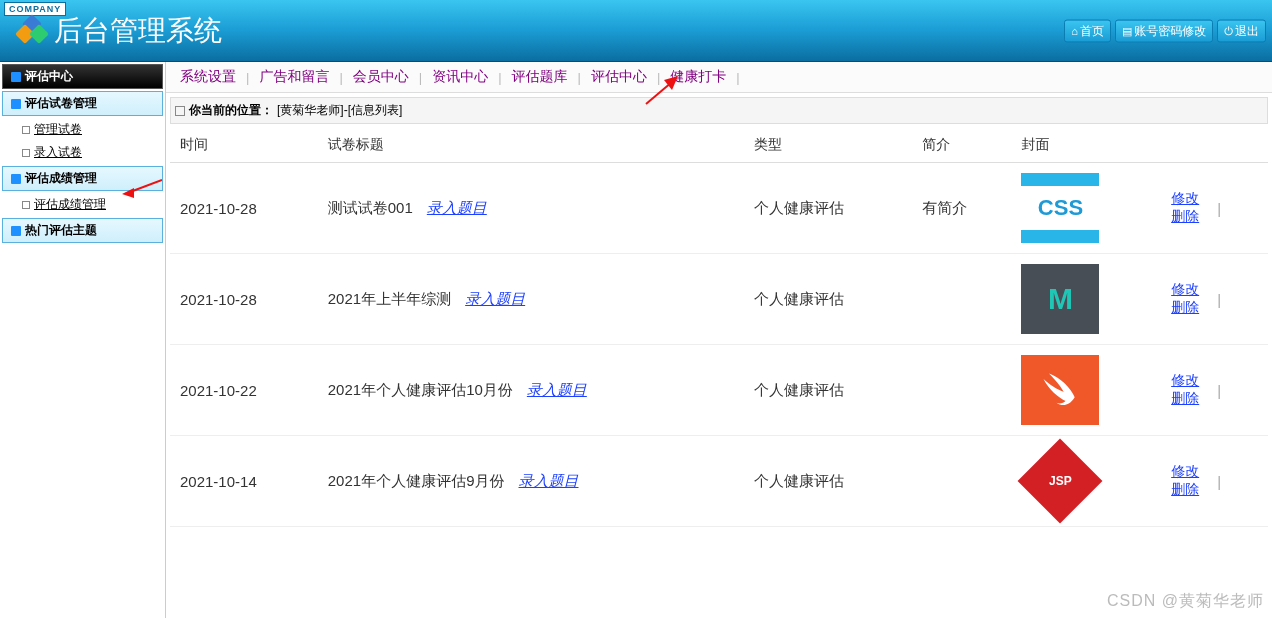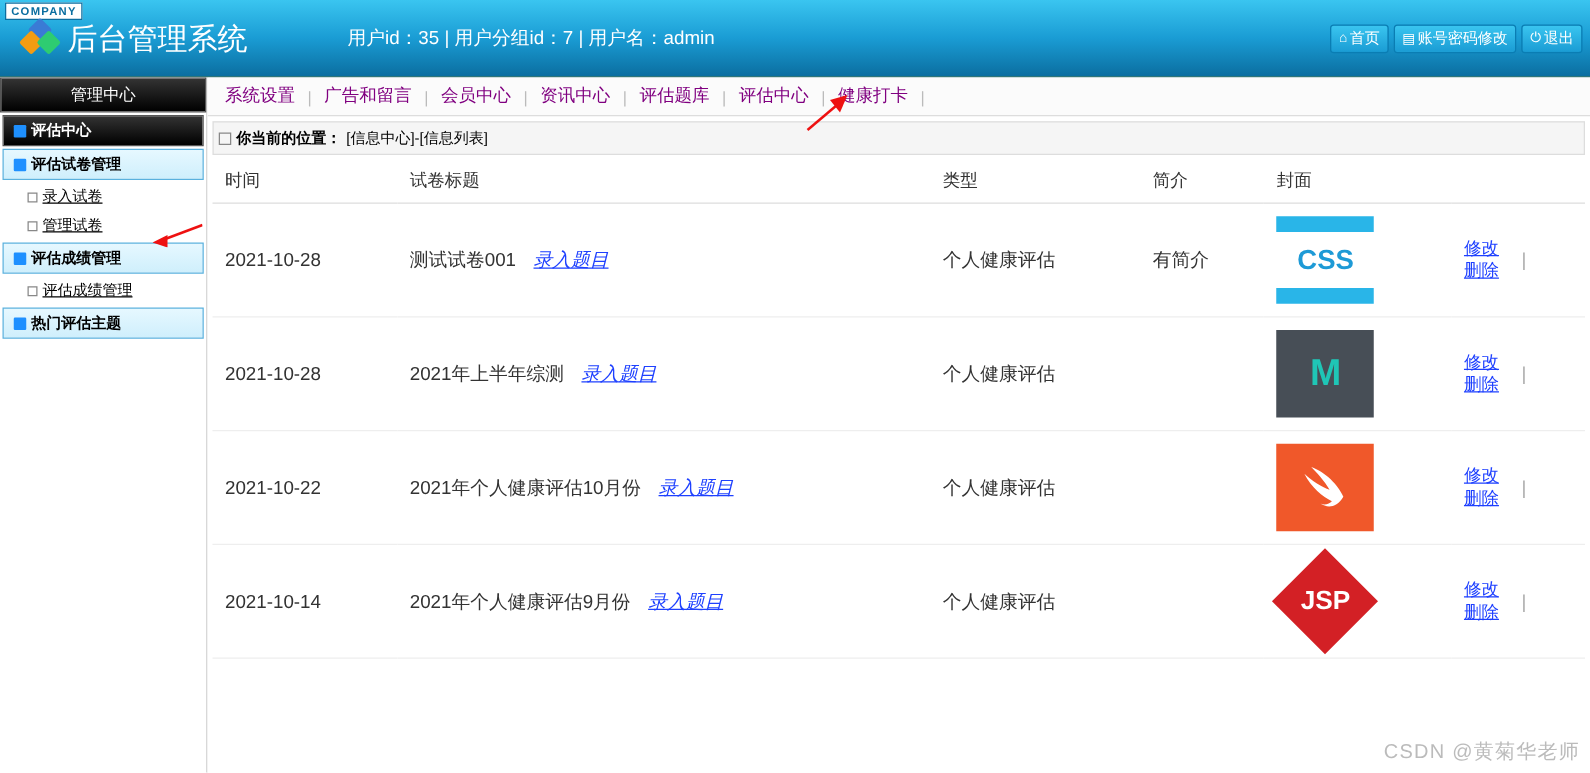--- a/index.html
+++ b/index.html
@@ -5,21 +5,21 @@
 * { box-sizing: border-box; margin: 0; padding: 0; }
 body { font-family: "Microsoft YaHei", Arial, sans-serif; font-size: 13px; background: #fff; width: 1272px; height: 618px; overflow: hidden; position: relative; }
 .header { height: 62px; background: linear-gradient(to bottom, #3ac5f0 0%, #1a9cd4 50%, #0b6ea0 100%); position: relative; border-bottom: 1px solid #055; }
 .company-tag { position: absolute; top: 2px; left: 4px; background: #fff; color: #0b6ea0; font-size: 9px; font-weight: bold; padding: 1px 4px; border: 1px solid #0b6ea0; letter-spacing: 1px; }
 .logo-row { display: flex; align-items: center; height: 100%; padding-left: 18px; color: #fff; }
 .logo-icon { width: 28px; height: 28px; display: inline-block; margin-right: 8px; position: relative; }
 .logo-icon span { position: absolute; width: 14px; height: 14px; border-radius: 2px; }
 .logo-icon .b1 { background: #3a7bd5; top: 0; left: 7px; transform: rotate(45deg); }
 .logo-icon .b2 { background: #f39c12; top: 10px; left: 0; transform: rotate(45deg); }
 .logo-icon .b3 { background: #2ecc71; top: 10px; left: 14px; transform: rotate(45deg); }
-.sys-title { font-size: 24px; font-weight: normal; }
+.sys-title { font-size: 28px; font-weight: normal; }
 .user-info { margin-left: 80px; font-size: 15px; color: #fff; }
 .header-actions { position: absolute; right: 6px; top: 50%; transform: translateY(-50%); display: flex; gap: 4px; }
 .hbtn { background: linear-gradient(to bottom, #3ac5f0, #1a9cd4); border: 1px solid #0a7db3; border-radius: 3px; color: #fff; font-size: 12px; padding: 2px 6px; cursor: pointer; display: flex; align-items: center; gap: 2px; text-decoration: none; }
 .hbtn .ico { font-size: 11px; }
 .page-body { display: flex; position: absolute; top: 62px; left: 0; right: 0; bottom: 0; }
 .sidebar { width: 166px; background: #fff; border-right: 1px solid #ccc; flex-shrink: 0; }
 .mc-hdr { background: linear-gradient(to bottom, #333, #000); color: #fff; text-align: center; font-size: 13px; padding: 4px 0; border: 1px solid #555; }
 .grp-title { background: linear-gradient(to bottom, #e6f8ff, #cfeffc); color: #000; font-weight: bold; font-size: 12px; padding: 3px 8px; border: 1px solid #5ab1de; display: flex; align-items: center; gap: 4px; margin: 2px; }
 .blue-bullet { width: 10px; height: 10px; background: #1e90ff; display: inline-block; border-radius: 1px; }
 .sub-link { display: flex; align-items: center; gap: 4px; padding: 3px 8px 3px 22px; font-size: 12px; color: #000; text-decoration: underline; cursor: pointer; }
@@ -35,68 +35,66 @@
 table.data td { padding: 10px; border-bottom: 1px solid #eee; font-size: 15px; color: #333; vertical-align: middle; }
 .link { color: #1e40ff; text-decoration: underline; cursor: pointer; margin-left: 14px; font-style: italic; }
 .actions a { color: #1e40ff; text-decoration: underline; display: block; font-size: 14px; }
 .divbar { color: #aaa; margin-left: 18px; }
 .thumb { width: 78px; height: 70px; display: flex; align-items: center; justify-content: center; font-weight: bold; font-size: 18px; }
 .css-th { background: linear-gradient(to bottom, #29b5e8 18%, #fff 18%, #fff 82%, #29b5e8 82%); color: #1e9ad6; font-size: 22px; }
 .m-th { background: #474e56; color: #1fc6b6; font-size: 30px; }
 .swift-th { background: #f0582a; color: #fff; font-size: 36px; }
 .jsp-th { background: #fff; position: relative; }
 .jsp-th .dia { width: 60px; height: 60px; background: #d32025; transform: rotate(45deg); position: absolute; }
-.jsp-th .txt { position: relative; color: #fff; font-size: 21px; z-index: 1; }
+.jsp-th .txt { position: relative; color: #fff; font-size: 12px; z-index: 1; }
 .pager { padding: 16px 10px; font-size: 15px; }
 .pager a { color: #1e40ff; text-decoration: underline; margin-right: 4px; }
 .red-arrow1 { position: absolute; left: 122px; top: 178px; z-index: 50; pointer-events: none; }
 .red-arrow2 { position: absolute; left: 640px; top: 76px; z-index: 50; pointer-events: none; }
 .watermark { position: absolute; right: 8px; bottom: 6px; color: rgba(170,170,170,0.8); font-size: 16px; letter-spacing: 1px; pointer-events: none; }
 </style>
 </head>
 <body>
 
 <div class="header">
   <div class="company-tag">COMPANY</div>
   <div class="logo-row">
     <span class="logo-icon">
         <span class="b1"></span>
         <span class="b2"></span>
         <span class="b3"></span>
       </span>
     <span class="sys-title">后台管理系统</span>
-    <span class="user-info">用户id：35 | 用户分组id：7 | 用户名：admin</span>
   </div>
   <div class="header-actions">
     <a class="hbtn">
         <span class="ico">⌂</span>
         <span>首页</span>
       </a>
     <a class="hbtn">
         <span class="ico">▤</span>
         <span>账号密码修改</span>
       </a>
     <a class="hbtn">
         <span class="ico">⏻</span>
         <span>退出</span>
       </a>
   </div>
 </div>
 
 <div class="page-body">
   <div class="sidebar">
-    <div class="mc-hdr">管理中心</div>
     <div class="grp-title" style="background:linear-gradient(to bottom,#333,#000);color:#fff;border-color:#555;">
       <span class="blue-bullet"></span>
         <span>评估中心</span>
     </div>
     <div id="sidebar-groups">
         <div class="grp-title"><span class="blue-bullet"></span>评估试卷管理</div>
+        <a class="sub-link"><span class="sq"></span>管理试卷</a>
         <a class="sub-link"><span class="sq"></span>录入试卷</a>
-        <a class="sub-link"><span class="sq"></span>管理试卷</a>
         <div class="grp-title"><span class="blue-bullet"></span>评估成绩管理</div>
         <a class="sub-link"><span class="sq"></span>评估成绩管理</a>
         <div class="grp-title"><span class="blue-bullet"></span>热门评估主题</div>
       </div>
   </div>
 
   <div class="main">
     <div class="topnav" id="topnav">
         <a>系统设置</a>
         <span class="divider">|</span>
@@ -109,21 +107,21 @@
         <a>评估题库</a>
         <span class="divider">|</span>
         <a>评估中心</a>
         <span class="divider">|</span>
         <a>健康打卡</a>
         <span class="divider">|</span>
       </div>
     <div class="breadcrumb">
       <span class="loc-ico"></span>
       <b>你当前的位置：</b>
-      <span>[信息中心]-[信息列表]</span>
+      <span>[黄菊华老师]-[信息列表]</span>
     </div>
     <table class="data">
       <thead>
           <tr id="thead-row">
             <th>时间</th>
             <th>试卷标题</th>
             <th>类型</th>
             <th>简介</th>
             <th>封面</th>
             <th></th>

